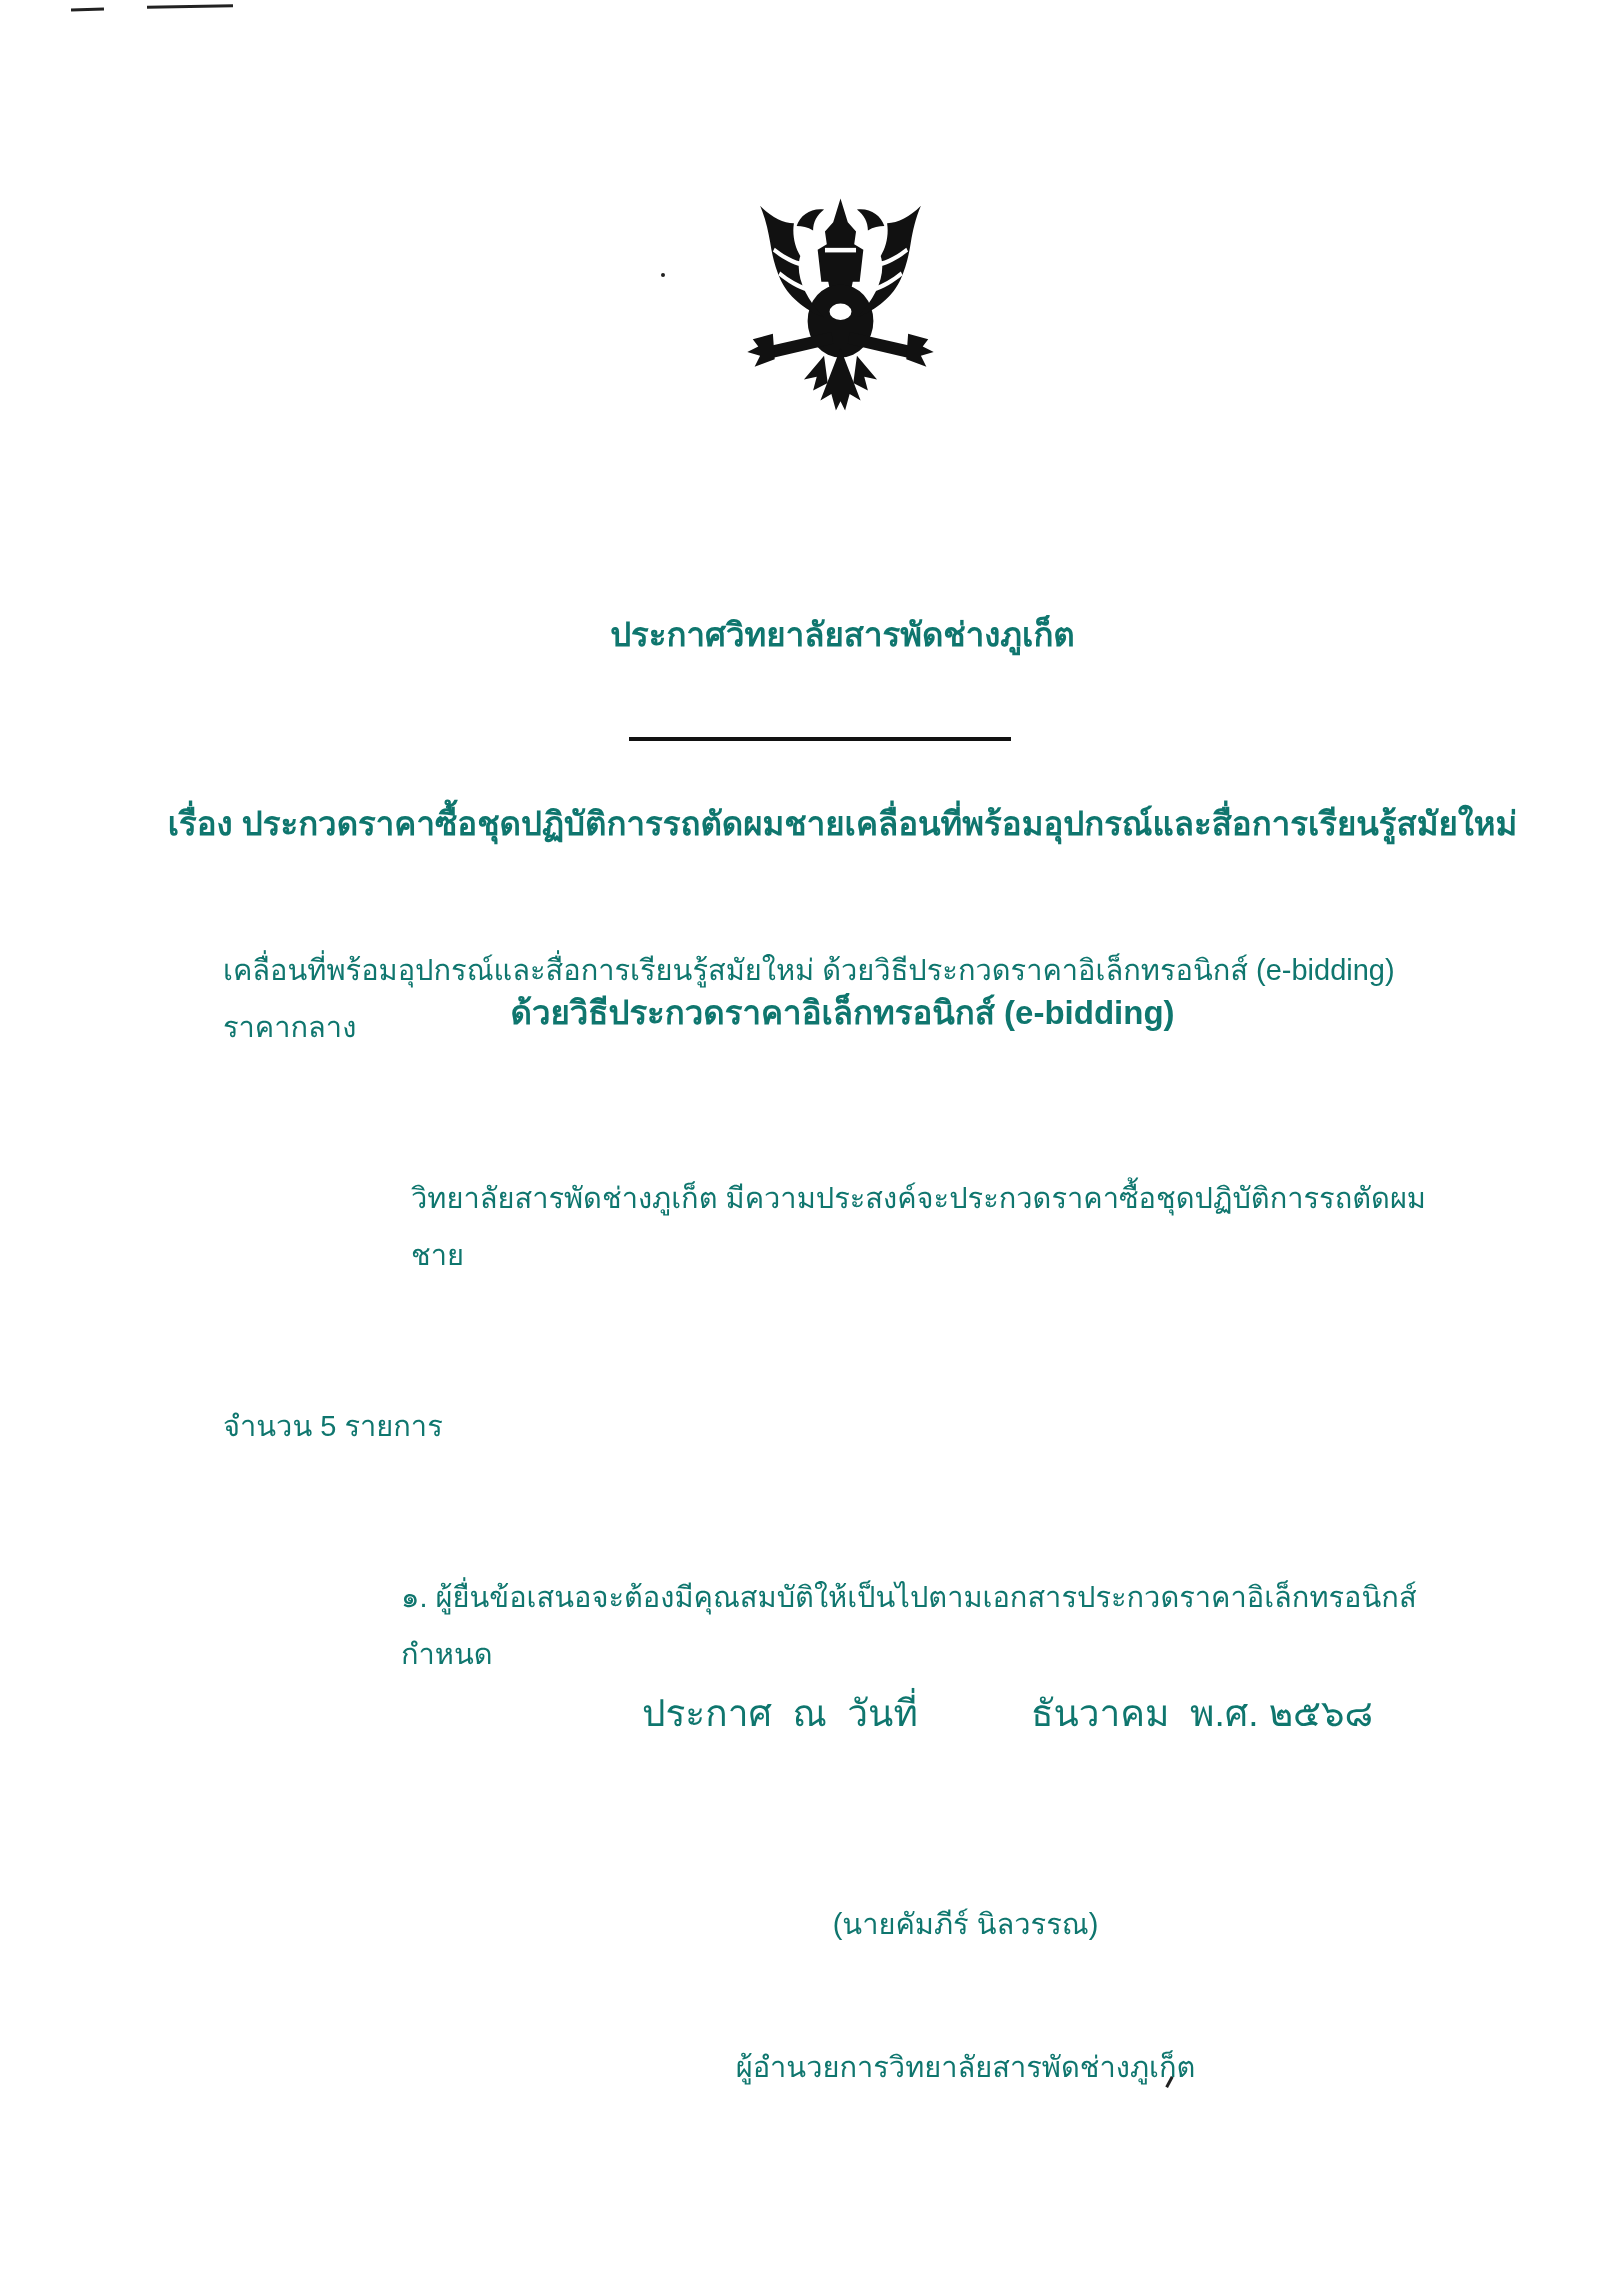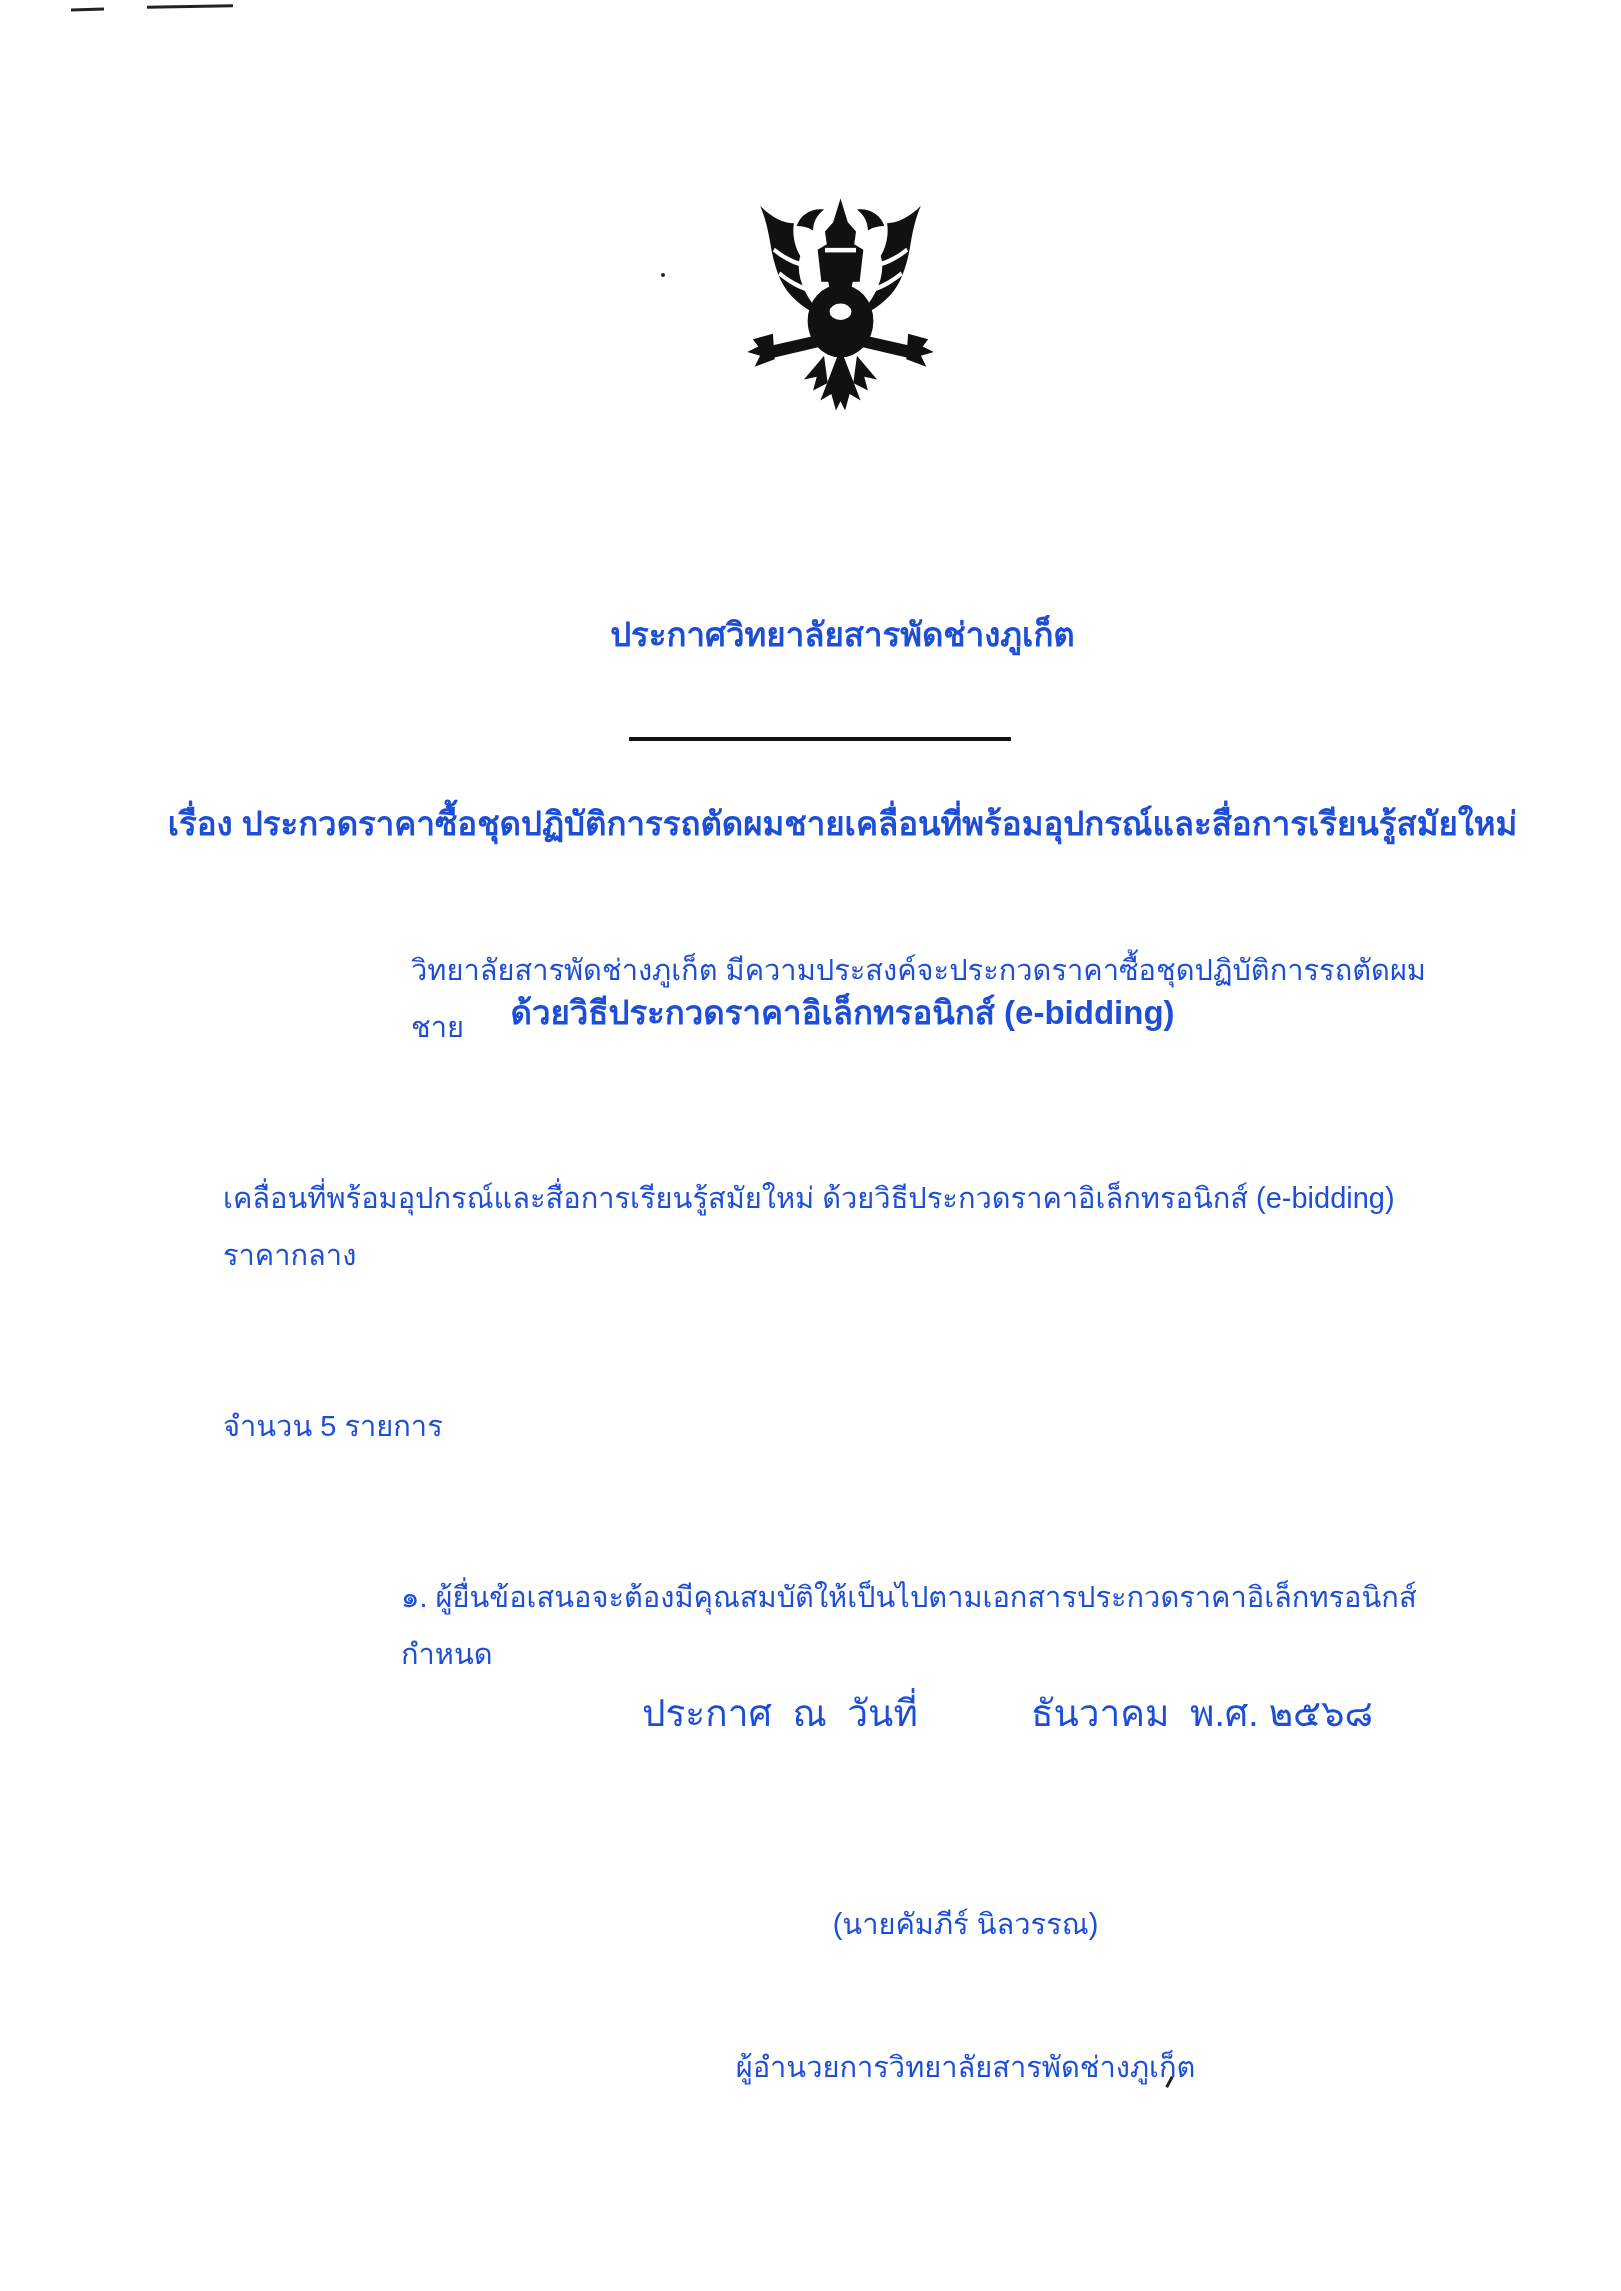--- a/index.html
+++ b/index.html
@@ -2,21 +2,21 @@
 <html lang="th"><head>
 <meta charset="utf-8">
 <style>
   html,body { margin:0; padding:0; background:#ffffff; }
   .page {
     position:relative;
     width:1621px; height:2292px;
     background:#ffffff;
     overflow:hidden;
     font-family:"Liberation Sans", sans-serif;
-    color:#1d4ed8;
+    color:#0f766e;
     -webkit-font-smoothing:antialiased;
   }
 
   
   .artifact { position:absolute; background:#222; }
   .a1 { left:71px;  top:7.8px;  width:33px; height:2.9px; transform:rotate(-2deg); }
   .a2 { left:147px; top:4.9px;  width:86px; height:2.9px; transform:rotate(-1deg); }
   .a3 { left:661px; top:273px; width:3.9px;  height:3.9px; border-radius:50%; }
   .a4 { left:1168px; top:2076px; width:2.9px; height:11.8px; transform:rotate(28deg); }
 
@@ -98,22 +98,22 @@
 
   <div class="title-block">
     <div>ประกาศวิทยาลัยสารพัดช่างภูเก็ต</div>
     <div>เรื่อง ประกวดราคาซื้อชุดปฏิบัติการรถตัดผมชายเคลื่อนที่พร้อมอุปกรณ์และสื่อการเรียนรู้สมัยใหม่</div>
     <div>ด้วยวิธีประกวดราคาอิเล็กทรอนิกส์ (e-bidding)</div>
   </div>
 
   <div class="divider"></div>
 
   <div class="body-block">
+    <div class="line">เคลื่อนที่พร้อมอุปกรณ์และสื่อการเรียนรู้สมัยใหม่ ด้วยวิธีประกวดราคาอิเล็กทรอนิกส์ (e-bidding) ราคากลาง</div>
     <div class="line indent-para">วิทยาลัยสารพัดช่างภูเก็ต มีความประสงค์จะประกวดราคาซื้อชุดปฏิบัติการรถตัดผมชาย</div>
-    <div class="line">เคลื่อนที่พร้อมอุปกรณ์และสื่อการเรียนรู้สมัยใหม่ ด้วยวิธีประกวดราคาอิเล็กทรอนิกส์ (e-bidding) ราคากลาง</div>
     <div class="line">จำนวน 5 รายการ</div>
     <div class="line indent-item">๑. ผู้ยื่นข้อเสนอจะต้องมีคุณสมบัติให้เป็นไปตามเอกสารประกวดราคาอิเล็กทรอนิกส์กำหนด</div>
     
     
     
     
     
     
   </div>
 

